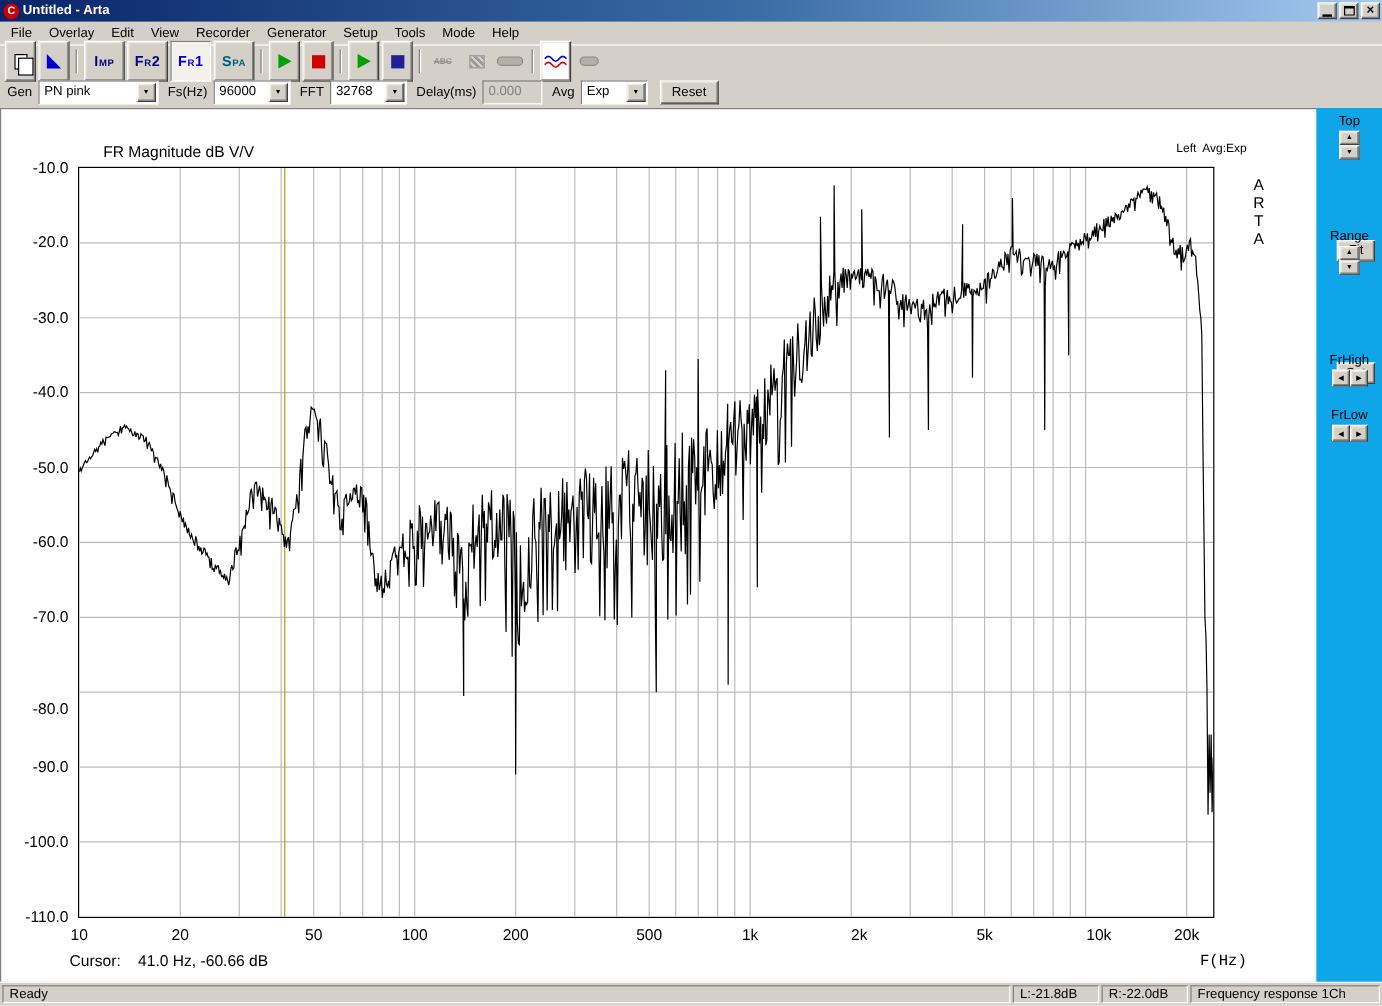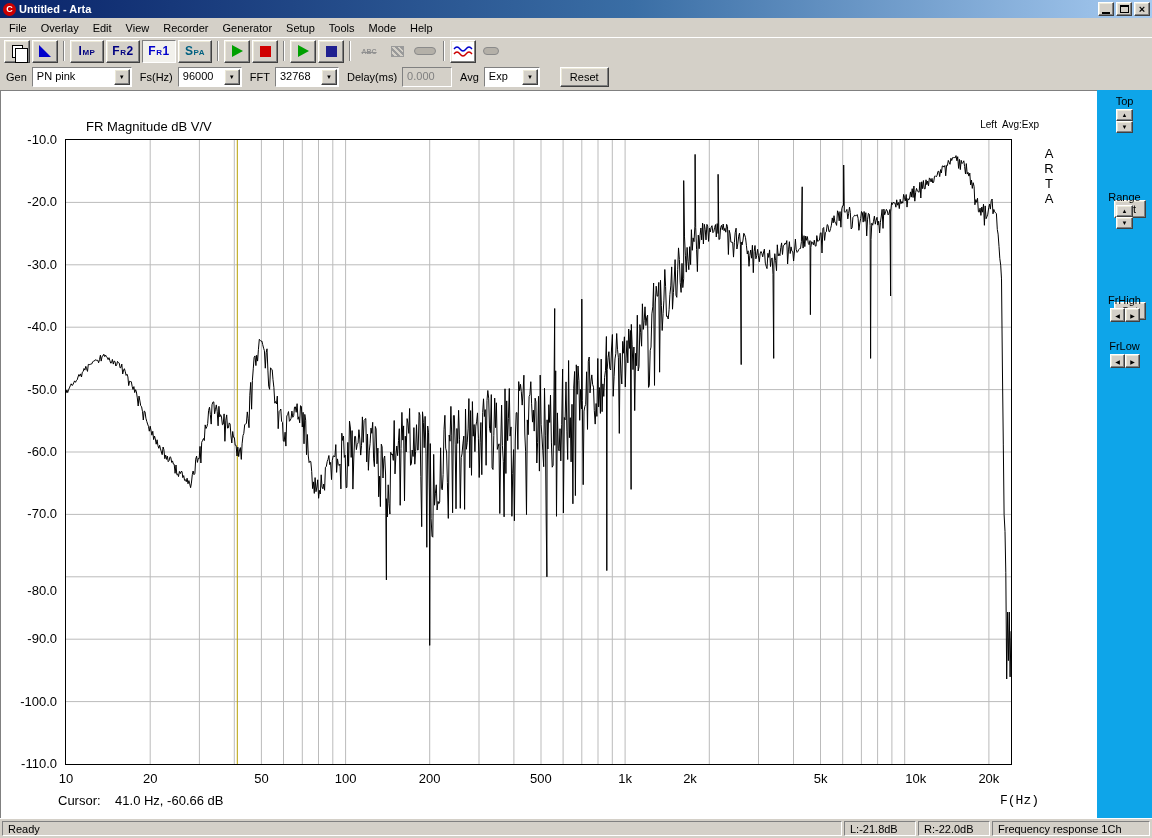--- a/index.html
+++ b/index.html
@@ -19,21 +19,21 @@
   .glyph-min { width:8px; height:2px; background:#000; margin-top:7px; }
   .glyph-max { width:9px; height:8px; border:1px solid #000; border-top-width:2px; }
   .glyph-close { font-size:11px; font-weight:bold; line-height:10px; }
 
   
   .menubar { height:20px; display:flex; align-items:center; padding-left:2px; border-bottom:1px solid #ffffff; }
   .menu-item { padding:3px 7px; }
 
   
   .toolbar { height:26px; display:flex; align-items:center; padding:0 4px; gap:2px; }
-  .tbtn { height:23px; min-width:26px; display:flex; align-items:center; justify-content:center; }
+  .tbtn { height:34px; min-width:26px; display:flex; align-items:center; justify-content:center; }
   .sep { width:2px; height:20px; border-left:1px solid #808080; border-right:1px solid #ffffff; margin:0 3px; }
   .mode-btn { width:34px; font-weight:bold; font-size:12px; font-variant:small-caps; letter-spacing:0.5px; }
   .icon-doc { width:11px; height:13px; background:#fff; border:1px solid #000; position:relative; }
   .icon-doc::after { content:""; position:absolute; left:2px; top:2px; width:11px; height:13px; background:#fff; border:1px solid #000; }
   .icon-corner-tri { width:0; height:0; border-left:12px solid #0000cc; border-top:12px solid transparent; }
   .icon-play { width:0; height:0; border-left:11px solid #00a000; border-top:6px solid transparent; border-bottom:6px solid transparent; }
   .icon-rec { width:11px; height:11px; background:#d00000; }
   .icon-stop { width:11px; height:11px; background:#202090; }
   .dis { color:#909090; }
   .icon-abc { font-size:7px; font-weight:bold; color:#909090; text-decoration:line-through; }
@@ -179,21 +179,21 @@
     </div>
     <span class="cb-label">Delay(ms)</span>
     <div class="txt-input sunken" style="width:50px;">
       <span>0.000</span>
     </div>
     <span class="cb-label">Avg</span>
     <div class="combo sunken" style="width:56px;">
       <span class="combo-val">Exp</span>
       <span class="combo-arrow raised">▼</span>
     </div>
-    <div class="btn raised" style="margin-left:20px;">Reset</div>
+    <div class="btn raised" style="margin-left:10px;">Reset</div>
   </div>
 
   <div class="main">
 
     <div class="plot-window">
       <div class="plot-title">FR Magnitude dB V/V</div>
       <div class="plot-right-header">Left  Avg:Exp</div>
       <div class="plot-box">
         <svg id="plot-svg" width="945" height="624">
             <line x1="84.2" y1="0" x2="84.2" y2="624" stroke="#bbbbbb" stroke-width="1"></line>
@@ -251,21 +251,21 @@
           <div class="ytick" style="top: 665px;">-110.0</div>
         </div>
       <div id="x-labels">
           <div class="xtick" style="left: 65px;">10</div>
           <div class="xtick" style="left: 149.158px;">20</div>
           <div class="xtick" style="left: 260.41px;">50</div>
           <div class="xtick" style="left: 344.568px;">100</div>
           <div class="xtick" style="left: 428.727px;">200</div>
           <div class="xtick" style="left: 539.978px; text-align: right;">500</div>
           <div class="xtick" style="left: 624.137px;">1k</div>
-          <div class="xtick" style="left: 689px;">2k</div>
+          <div class="xtick" style="left: 715px;">2k</div>
           <div class="xtick" style="left: 819.547px;">5k</div>
           <div class="xtick" style="left: 903.705px; margin-left: 11px;">10k</div>
           <div class="xtick" style="left: 987.863px;">20k</div>
         </div>
       <div id="brand" class="brand-col">
           <div>A</div>
           <div>R</div>
           <div>T</div>
           <div>A</div>
         </div>

